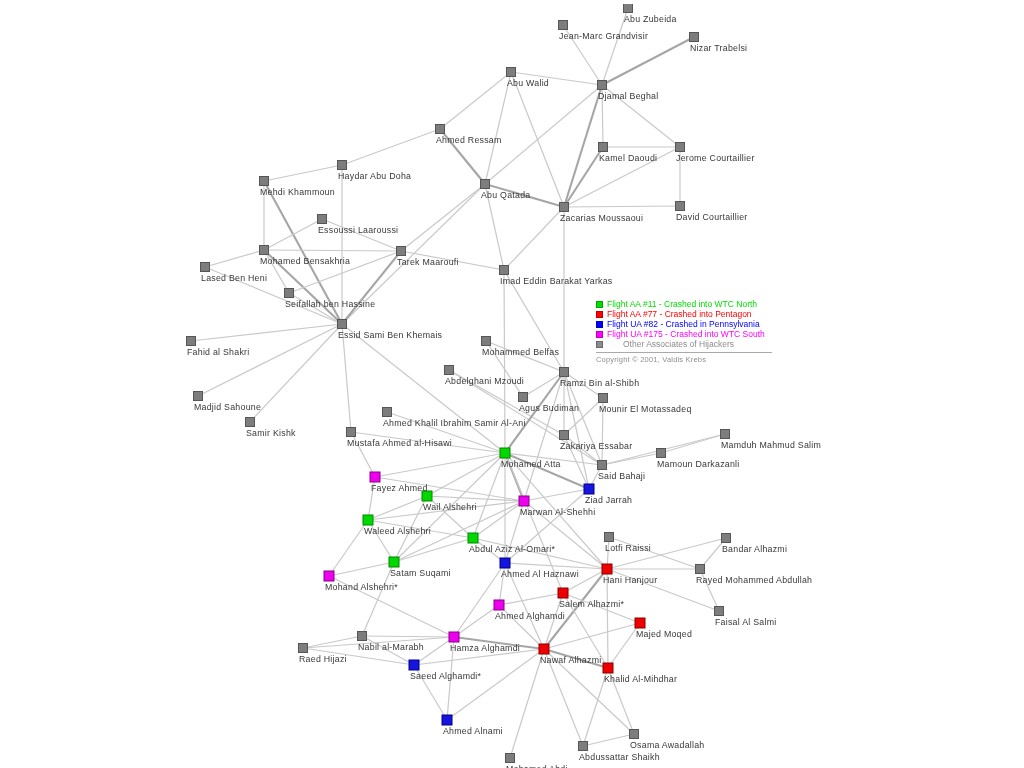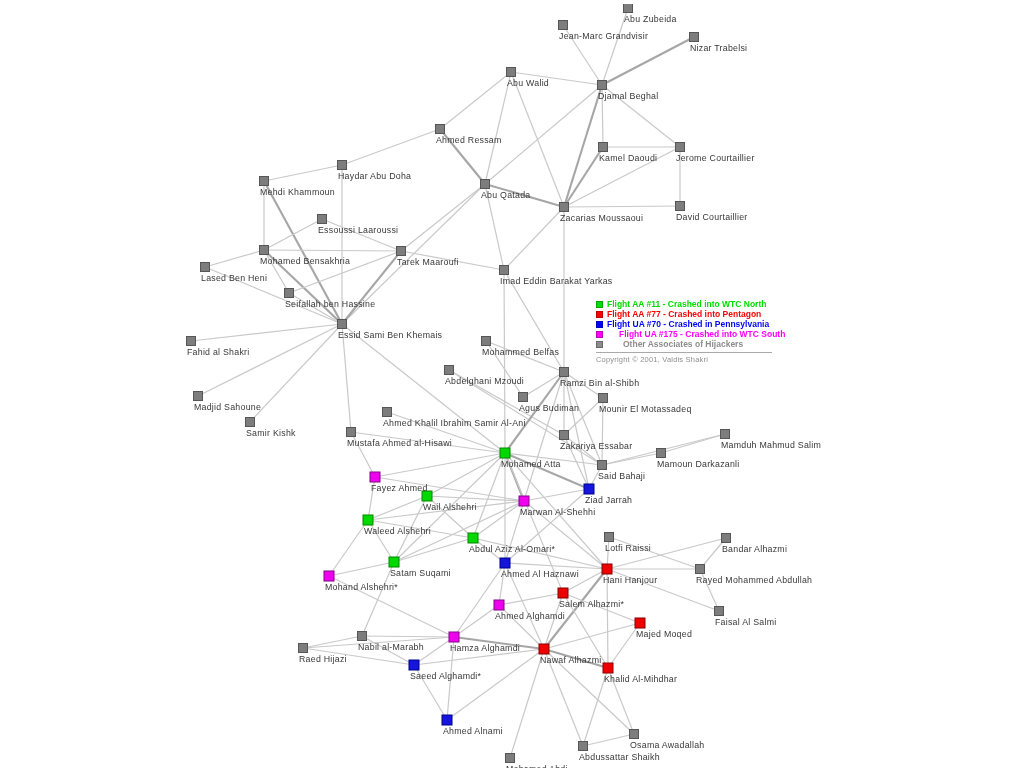--- a/index.html
+++ b/index.html
@@ -4,21 +4,21 @@
 <style>
   html,body{margin:0;padding:0;background:#ffffff;}
   body{width:1024px;height:768px;position:relative;overflow:hidden;
        font-family:"Liberation Sans",sans-serif;}
   #stage{position:absolute;left:0;top:4px;width:860px;height:768px;border-radius:13px;}
   svg text{font-family:"Liberation Sans","DejaVu Sans",sans-serif;
            font-size:8.8px;letter-spacing:0.25px;fill:#383838;}
   #legend{position:absolute;left:596px;top:295px;width:186px;}
   .legend-row{display:flex;align-items:center;height:10px;margin-bottom:0px;}
   .legend-swatch{width:7px;height:7px;margin-right:4px;flex:0 0 auto;border:1px solid rgba(0,0,0,0.25);box-sizing:border-box;}
-  .legend-label{font-size:8.5px;font-weight:bold;white-space:nowrap;letter-spacing:0px;}
+  .legend-label{font-size:8.5px;font-weight:normal;white-space:nowrap;letter-spacing:0px;}
   .legend-divider{border-top:1px solid #a9a9a9;margin-top:3px;width:176px;}
   .legend-copyright{font-size:7.5px;color:#8f8f8f;margin-top:2px;letter-spacing:0.2px;}
 </style>
 </head>
 <body>
 
 <div id="stage">
   <svg id="net" width="1024" height="768" viewBox="0 0 1024 768">
       <line x1="602" y1="81" x2="628" y2="4" stroke="#c9c9c9" stroke-width="1.2"></line>
       <line x1="602" y1="81" x2="563" y2="21" stroke="#c9c9c9" stroke-width="1.2"></line>
@@ -290,27 +290,27 @@
         <div class="legend-row">
           <span class="legend-swatch" style="background: rgb(0, 221, 0);"></span>
           <span class="legend-label" style="color: rgb(0, 221, 0);">Flight AA #11 - Crashed into WTC North</span>
         </div>
         <div class="legend-row">
           <span class="legend-swatch" style="background: rgb(255, 0, 0);"></span>
           <span class="legend-label" style="color: rgb(255, 0, 0); text-align: right;">Flight AA #77 - Crashed into Pentagon</span>
         </div>
         <div class="legend-row">
           <span class="legend-swatch" style="background: rgb(0, 0, 255);"></span>
-          <span class="legend-label" style="color: rgb(0, 0, 255);">Flight UA #70 - Crashed in Pennsylvania</span>
+          <span class="legend-label" style="color: rgb(0, 0, 255);">Flight UA #82 - Crashed in Pennsylvania</span>
         </div>
         <div class="legend-row">
           <span class="legend-swatch" style="background: rgb(255, 0, 255);"></span>
-          <span class="legend-label" style="color: rgb(255, 0, 255); margin-left: 12px;">Flight UA #175 - Crashed into WTC South</span>
+          <span class="legend-label" style="color: rgb(255, 0, 255);">Flight UA #175 - Crashed into WTC South</span>
         </div>
         <div class="legend-row">
           <span class="legend-swatch" style="background: rgb(140, 140, 140);"></span>
           <span class="legend-label" style="color: rgb(140, 140, 140); margin-left: 16px;">Other Associates of Hijackers</span>
         </div>
       </div>
     <div class="legend-divider"></div>
-    <div class="legend-copyright">Copyright © 2001, Valdis Shakri</div>
+    <div class="legend-copyright">Copyright © 2001, Valdis Krebs</div>
   </div>
 </div>
 
 </body></html>

